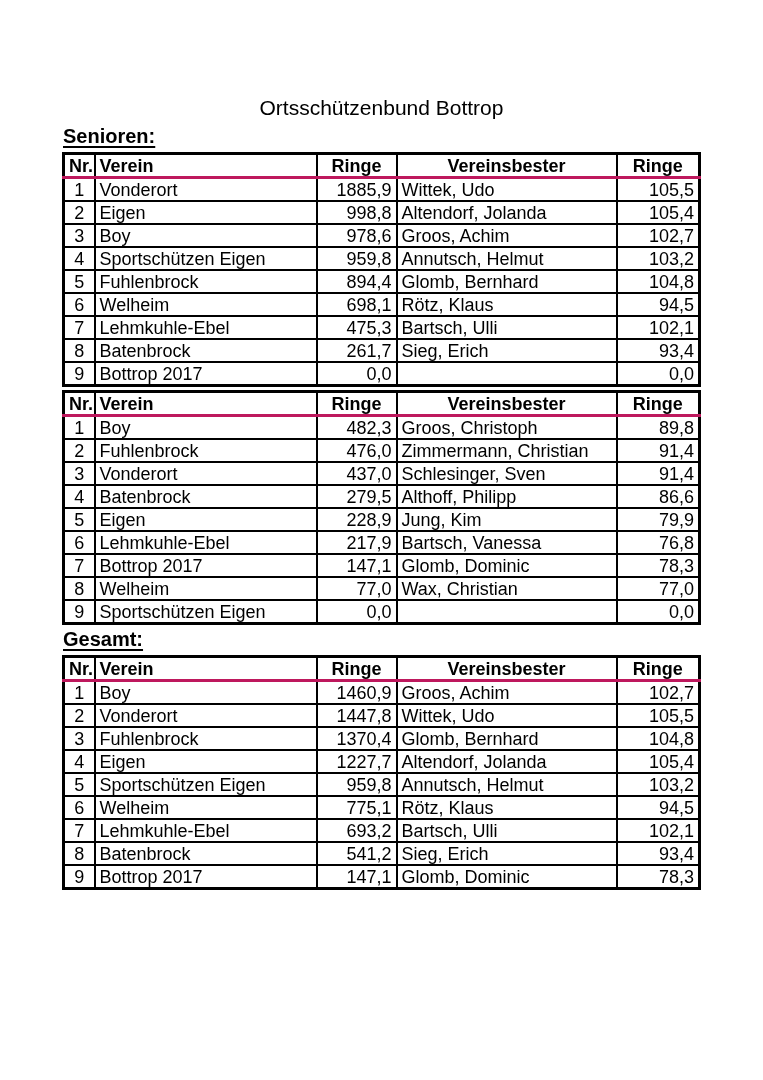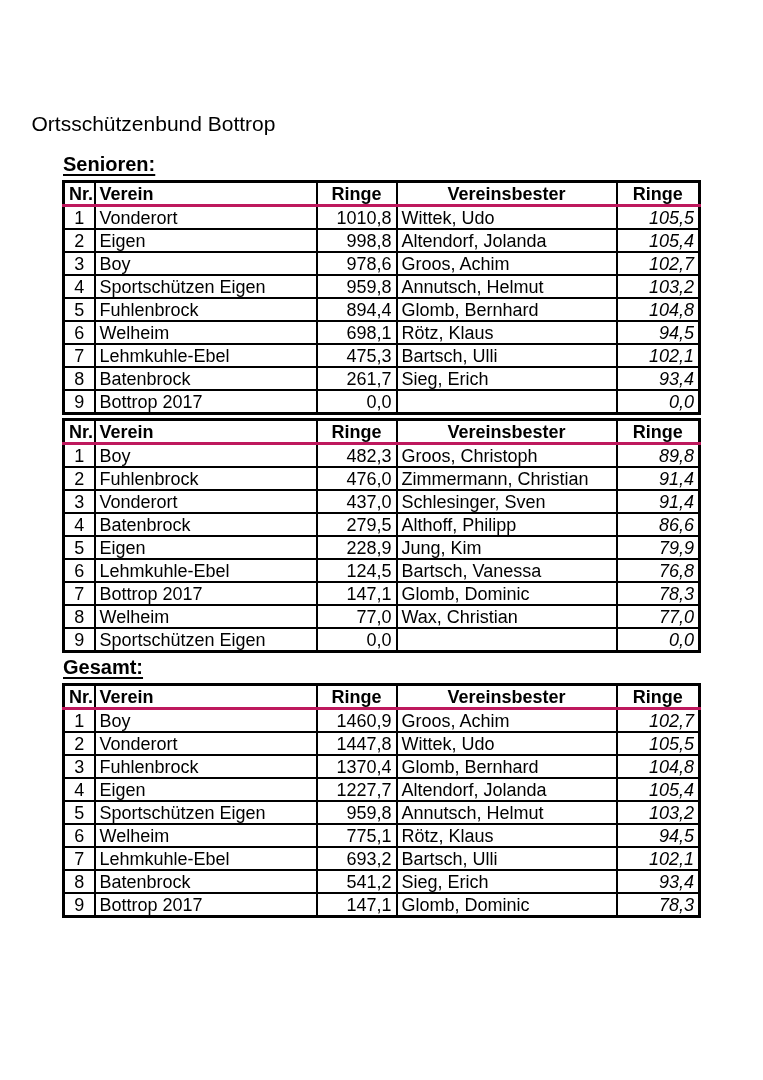--- a/index.html
+++ b/index.html
@@ -11,22 +11,23 @@
     position: relative;
     width: 763px;
     height: 1080px;
     background: #ffffff;
     font-family: "Liberation Sans", sans-serif;
     color: #000000;
     overflow: hidden;
   }
   .title-block {
     padding-top: 95px;
+    text-align: center;
     width: 700px;
-    margin: 16px auto;
+    margin: 0 auto;
   }
   .title-line {
     font-size: 21px;
     line-height: 26px;
     font-weight: 400;
     white-space: nowrap;
   }
   .content {
     width: 636px;
     margin-left: 62px;
@@ -69,21 +70,21 @@
   col.c4 { width: 83px; }
   th.col0 { text-align: left;   padding-left: 2px; padding-right: 1px; }
   th.col1 { text-align: left; }
   th.col2 { text-align: center; }
   th.col3 { text-align: center; }
   th.col4 { text-align: center; }
   td.col0 { text-align: center; padding-left: 1px; padding-right: 1px; }
   td.col1 { text-align: left; }
   td.col2 { text-align: right; }
   td.col3 { text-align: left; }
-  td.col4 { text-align: right; font-style: italic; }
+  td.col4 { text-align: right; }
 </style>
 </head>
 <body>
 
 <div class="page">
   <div class="title-block">
     <div class="title-line">Ortsschützenbund Bottrop</div>
   </div>
   <div class="content">
   <div class="section">
@@ -102,21 +103,21 @@
               <th class="col1">Verein</th>
               <th class="col2">Ringe</th>
               <th class="col3">Vereinsbester</th>
               <th class="col4">Ringe</th>
             </tr>
       </thead>
       <tbody>
             <tr>
               <td class="col0">1</td>
               <td class="col1">Vonderort</td>
-              <td class="col2">1010,8</td>
+              <td class="col2">1885,9</td>
               <td class="col3">Wittek, Udo</td>
               <td class="col4">105,5</td>
             </tr>
             <tr>
               <td class="col0">2</td>
               <td class="col1">Eigen</td>
               <td class="col2">998,8</td>
               <td class="col3">Altendorf, Jolanda</td>
               <td class="col4">105,4</td>
             </tr>
@@ -223,21 +224,21 @@
             <tr>
               <td class="col0">5</td>
               <td class="col1">Eigen</td>
               <td class="col2">228,9</td>
               <td class="col3">Jung, Kim</td>
               <td class="col4">79,9</td>
             </tr>
             <tr>
               <td class="col0">6</td>
               <td class="col1">Lehmkuhle-Ebel</td>
-              <td class="col2">124,5</td>
+              <td class="col2">217,9</td>
               <td class="col3">Bartsch, Vanessa</td>
               <td class="col4">76,8</td>
             </tr>
             <tr>
               <td class="col0">7</td>
               <td class="col1">Bottrop 2017</td>
               <td class="col2">147,1</td>
               <td class="col3">Glomb, Dominic</td>
               <td class="col4">78,3</td>
             </tr>

